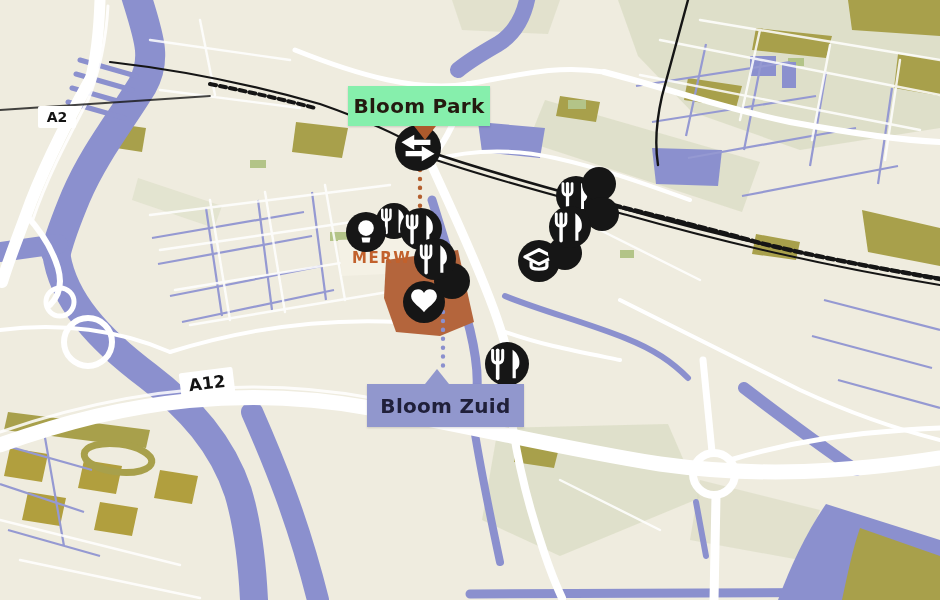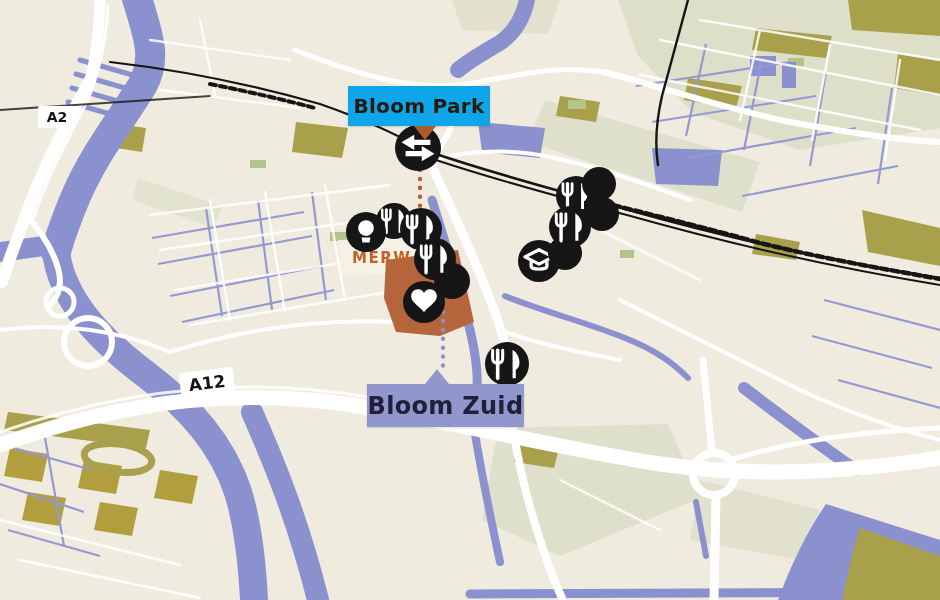--- a/index.html
+++ b/index.html
@@ -1,24 +1,24 @@
 <!DOCTYPE html>
 <html><head>
 <meta charset="utf-8">
 <style>
   html,body{margin:0;padding:0;background:#e8e5da;}
   .stage{position:relative;width:940px;height:600px;overflow:hidden;
          font-family:"DejaVu Sans","Liberation Sans",sans-serif;background:#efecdf;}
   .stage svg#map-svg{position:absolute;left:0;top:0;width:940px;height:600px;display:block;}
   .map-label{position:absolute;display:flex;align-items:center;justify-content:center;
              font-weight:700;letter-spacing:.3px;box-shadow:0 1px 2px rgba(0,0,0,.15);}
-  .map-label.park{left:348px;top:86px;width:142px;height:40px;background:#0ea5e9;color:#241a10;font-size:20px;}
+  .map-label.park{left:348px;top:86px;width:142px;height:40px;background:#86efac;color:#241a10;font-size:20px;}
   .map-label.park::after{content:"";position:absolute;top:100%;left:66px;width:0;height:0;
              border-left:11px solid transparent;border-right:11px solid transparent;border-top:14px solid #ad5a2c;}
-  .map-label.zuid{left:367px;top:384px;width:157px;height:43px;background:#9197cd;color:#20203a;font-size:24px;}
+  .map-label.zuid{left:367px;top:384px;width:157px;height:43px;background:#9197cd;color:#20203a;font-size:20px;}
   .map-label.zuid::before{content:"";position:absolute;bottom:100%;left:58px;width:0;height:0;
              border-left:12px solid transparent;border-right:12px solid transparent;border-bottom:15px solid #9197cd;}
   .road-badge{position:absolute;background:#ffffff;color:#141414;font-weight:700;
               display:flex;align-items:center;justify-content:center;border-radius:2px;}
   .road-badge.a2{left:38px;top:106px;width:38px;height:22px;font-size:14px;text-align:center;}
   .road-badge.a12{left:180px;top:370px;width:54px;height:26px;font-size:17px;transform:rotate(-7deg);}
 </style>
 </head>
 <body>
 

